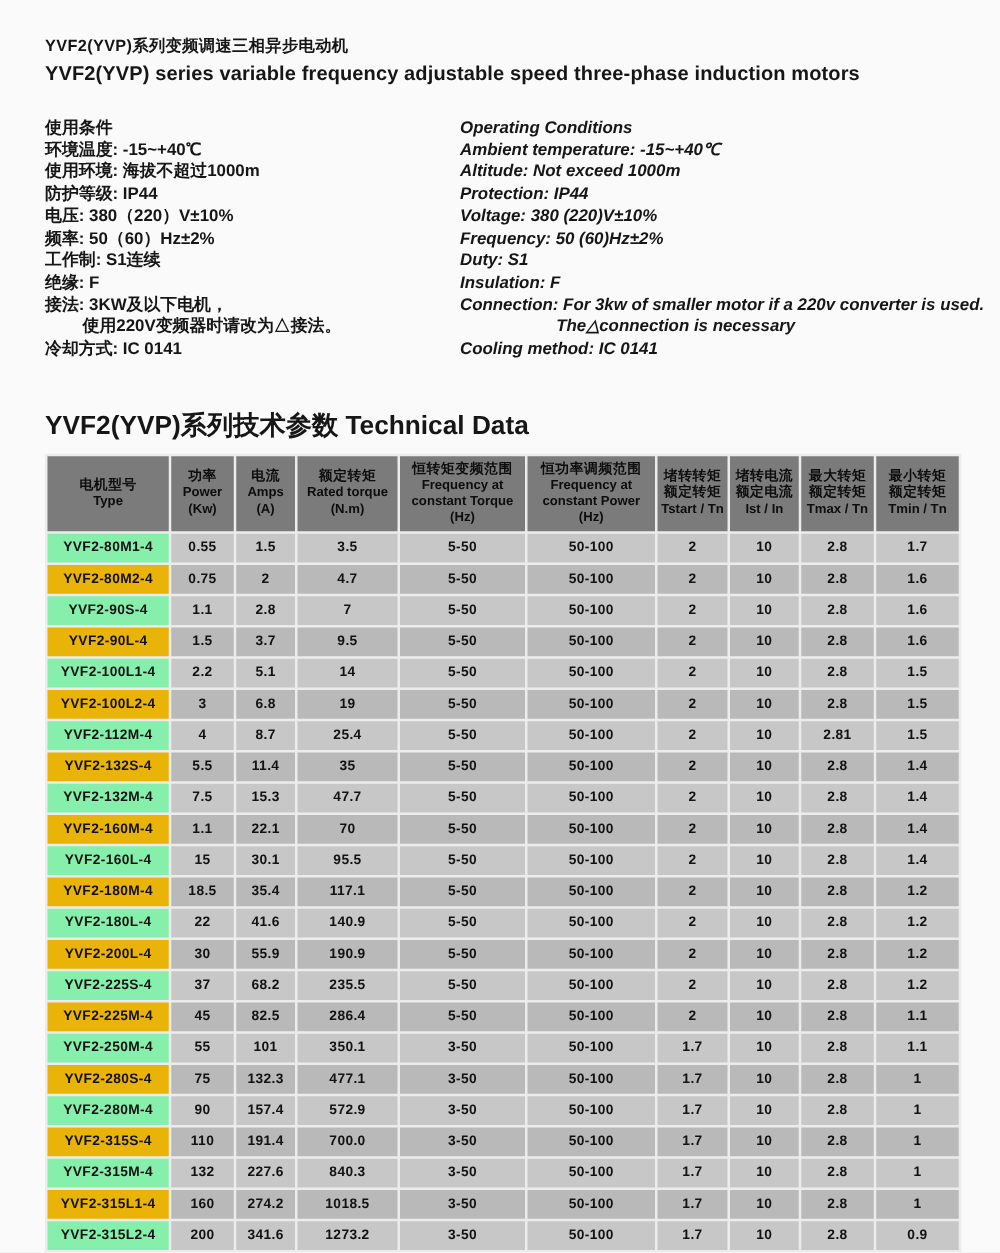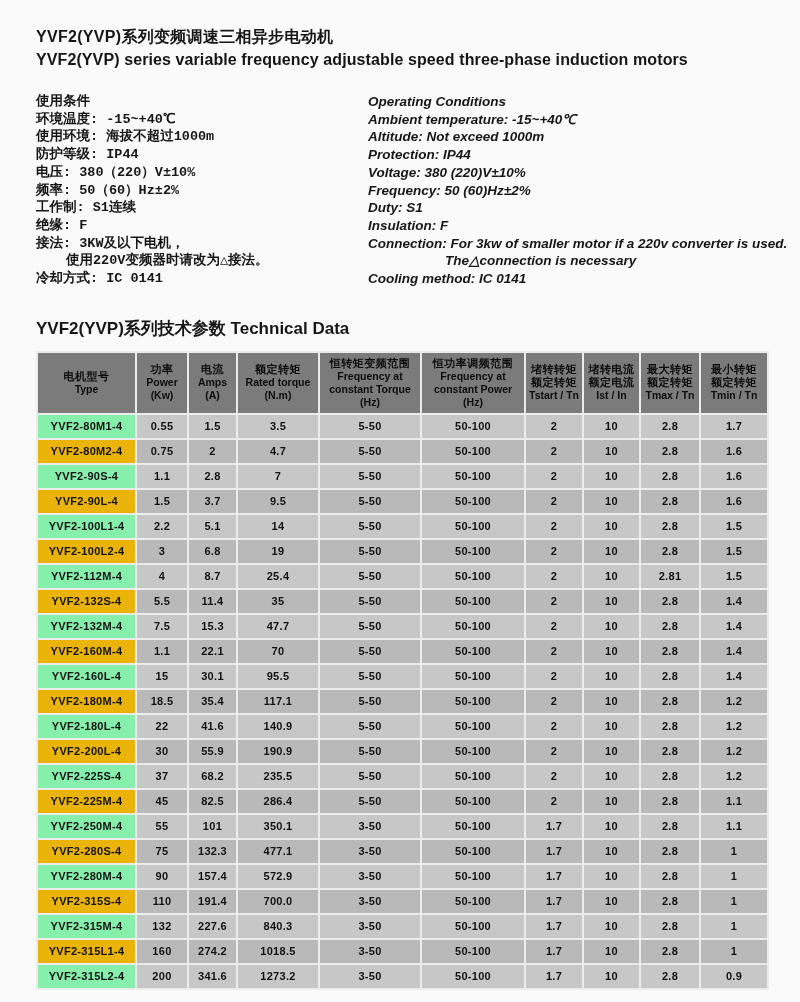--- a/index.html
+++ b/index.html
@@ -9,33 +9,33 @@
     height: 1002px;
     background: #fafafa;
     color: #161616;
     font-family: "Liberation Sans", sans-serif;
     font-weight: bold;
     -webkit-font-smoothing: antialiased;
   }
   .page { width: 800px; height: 1002px; padding: 26px 30px 0 36px; overflow: hidden; }
 
   
-  .title-zh { margin: 0; font-size: 16px; line-height: 22px; letter-spacing: 0.3px; }
+  .title-zh { margin: 0; font-size: 13px; line-height: 22px; letter-spacing: 0.3px; }
   .title-en { margin: 1px 0 0 0; font-size: 16px; line-height: 21px; letter-spacing: 0.1px; }
 
   
   .conditions { display: flex; margin-top: 23px; font-size: 13.5px; line-height: 17.7px; }
-  .cond-col-zh { width: 332px; flex: 0 0 332px; font-family: Liberation Mono, monospace; }
+  .cond-col-zh { width: 332px; flex: 0 0 332px; }
   .cond-col-en { flex: 1; font-style: italic; }
   .cond-line { white-space: nowrap; }
   .cond-col-zh .cond-line.indent { padding-left: 30px; }
   .cond-col-en .cond-line.indent { padding-left: 77px; }
 
   
-  .section-title { margin: 31px 0 12px 0; font-size: 17px; line-height: 20px; }
+  .section-title { margin: 43px 0 12px 0; font-size: 21px; line-height: 20px; }
 
   
   table.tech {
     border-collapse: separate;
     border-spacing: 2px;
     background: #ececec;          
     table-layout: fixed;
     width: 733px;
   }
   table.tech th, table.tech td { padding: 0 2px; text-align: center; vertical-align: middle; font-weight: bold; }

